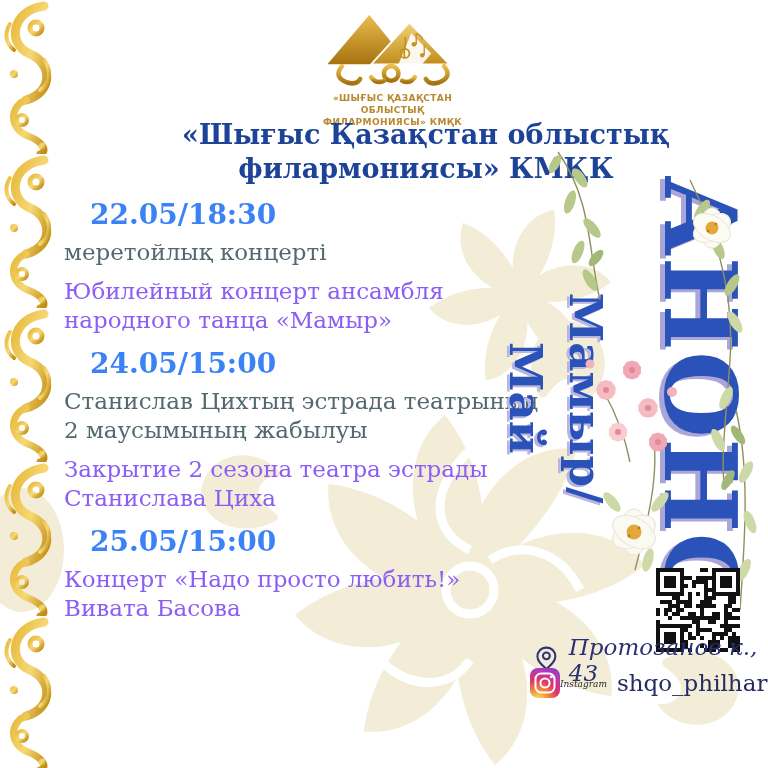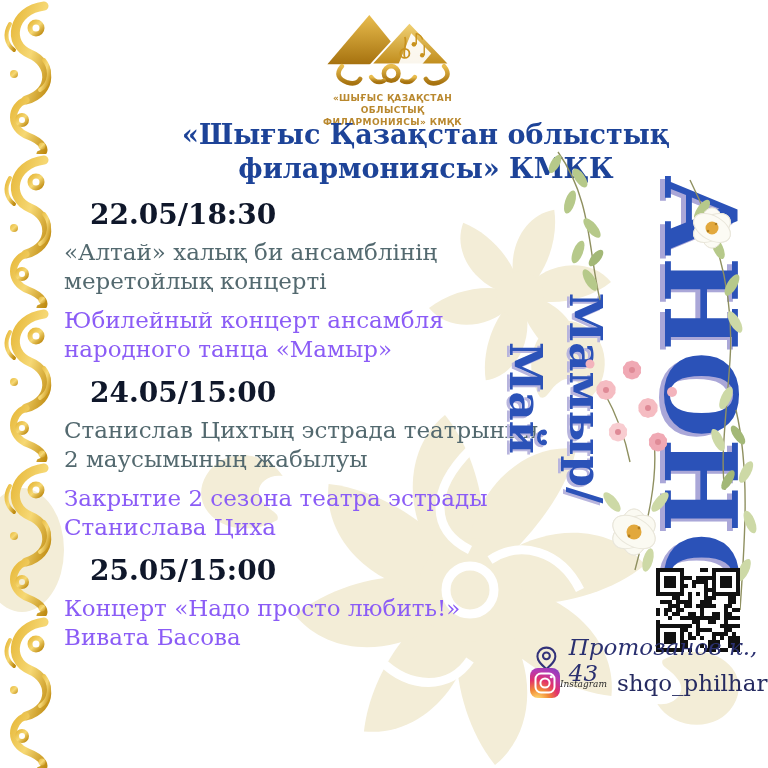--- a/index.html
+++ b/index.html
@@ -16,21 +16,21 @@
   
   .logo-wrap { position:absolute; left:300px; top:6px; width:185px; text-align:center; z-index:3; }
   .logo-org { color:#b9882e; font-weight:700; font-size:9px; letter-spacing:.4px; line-height:12px;
               font-family:"DejaVu Sans","Liberation Sans",sans-serif; }
   
   .title { position:absolute; left:96px; top:118px; width:660px; text-align:center; z-index:3;
            color:#1d4398; font-weight:700; font-size:27px; line-height:34px; }
   
   .events { position:absolute; left:64px; top:198px; width:490px; z-index:3; }
   .event { margin-bottom:12px; }
-  .event-date { color:#0f172a; font-weight:700; font-size:28px; line-height:34px; margin:0 0 6px 26px; }
+  .event-date { color:#3b82f6; font-weight:700; font-size:28px; line-height:34px; margin:0 0 6px 26px; }
   .event-kk { color:#53696f; font-size:23px; line-height:29px; margin-bottom:10px; }
   .event-ru { color:#8b5cf6; font-size:23px; line-height:29px; }
   
   .announce {
     position:absolute; left:500px; top:320px; width:400px; height:110px; line-height:110px;
     text-align:center; transform:rotate(90deg); z-index:3;
     color:#2b52b8; font-weight:700; font-size:100px;
     text-shadow:3px 5px 0 #aaa7d8;
   }
   .month {
@@ -163,21 +163,20 @@
   </div>
 
   <div class="title">
     <div>«Шығыс Қазақстан облыстық филармониясы» КМҚК</div>
   </div>
 
   <div class="events">
     <div class="event">
       <div class="event-date">22.05/18:30</div>
       <div class="event-kk">
-        <div>«Алтай» халық би ансамблінің</div>
         <div>меретойлық концерті</div>
       </div>
       <div class="event-ru">
         <div>Юбилейный концерт ансамбля</div>
         <div>народного танца «Мамыр»</div>
       </div>
     </div>
     <div class="event">
       <div class="event-date">24.05/15:00</div>
       <div class="event-kk">

